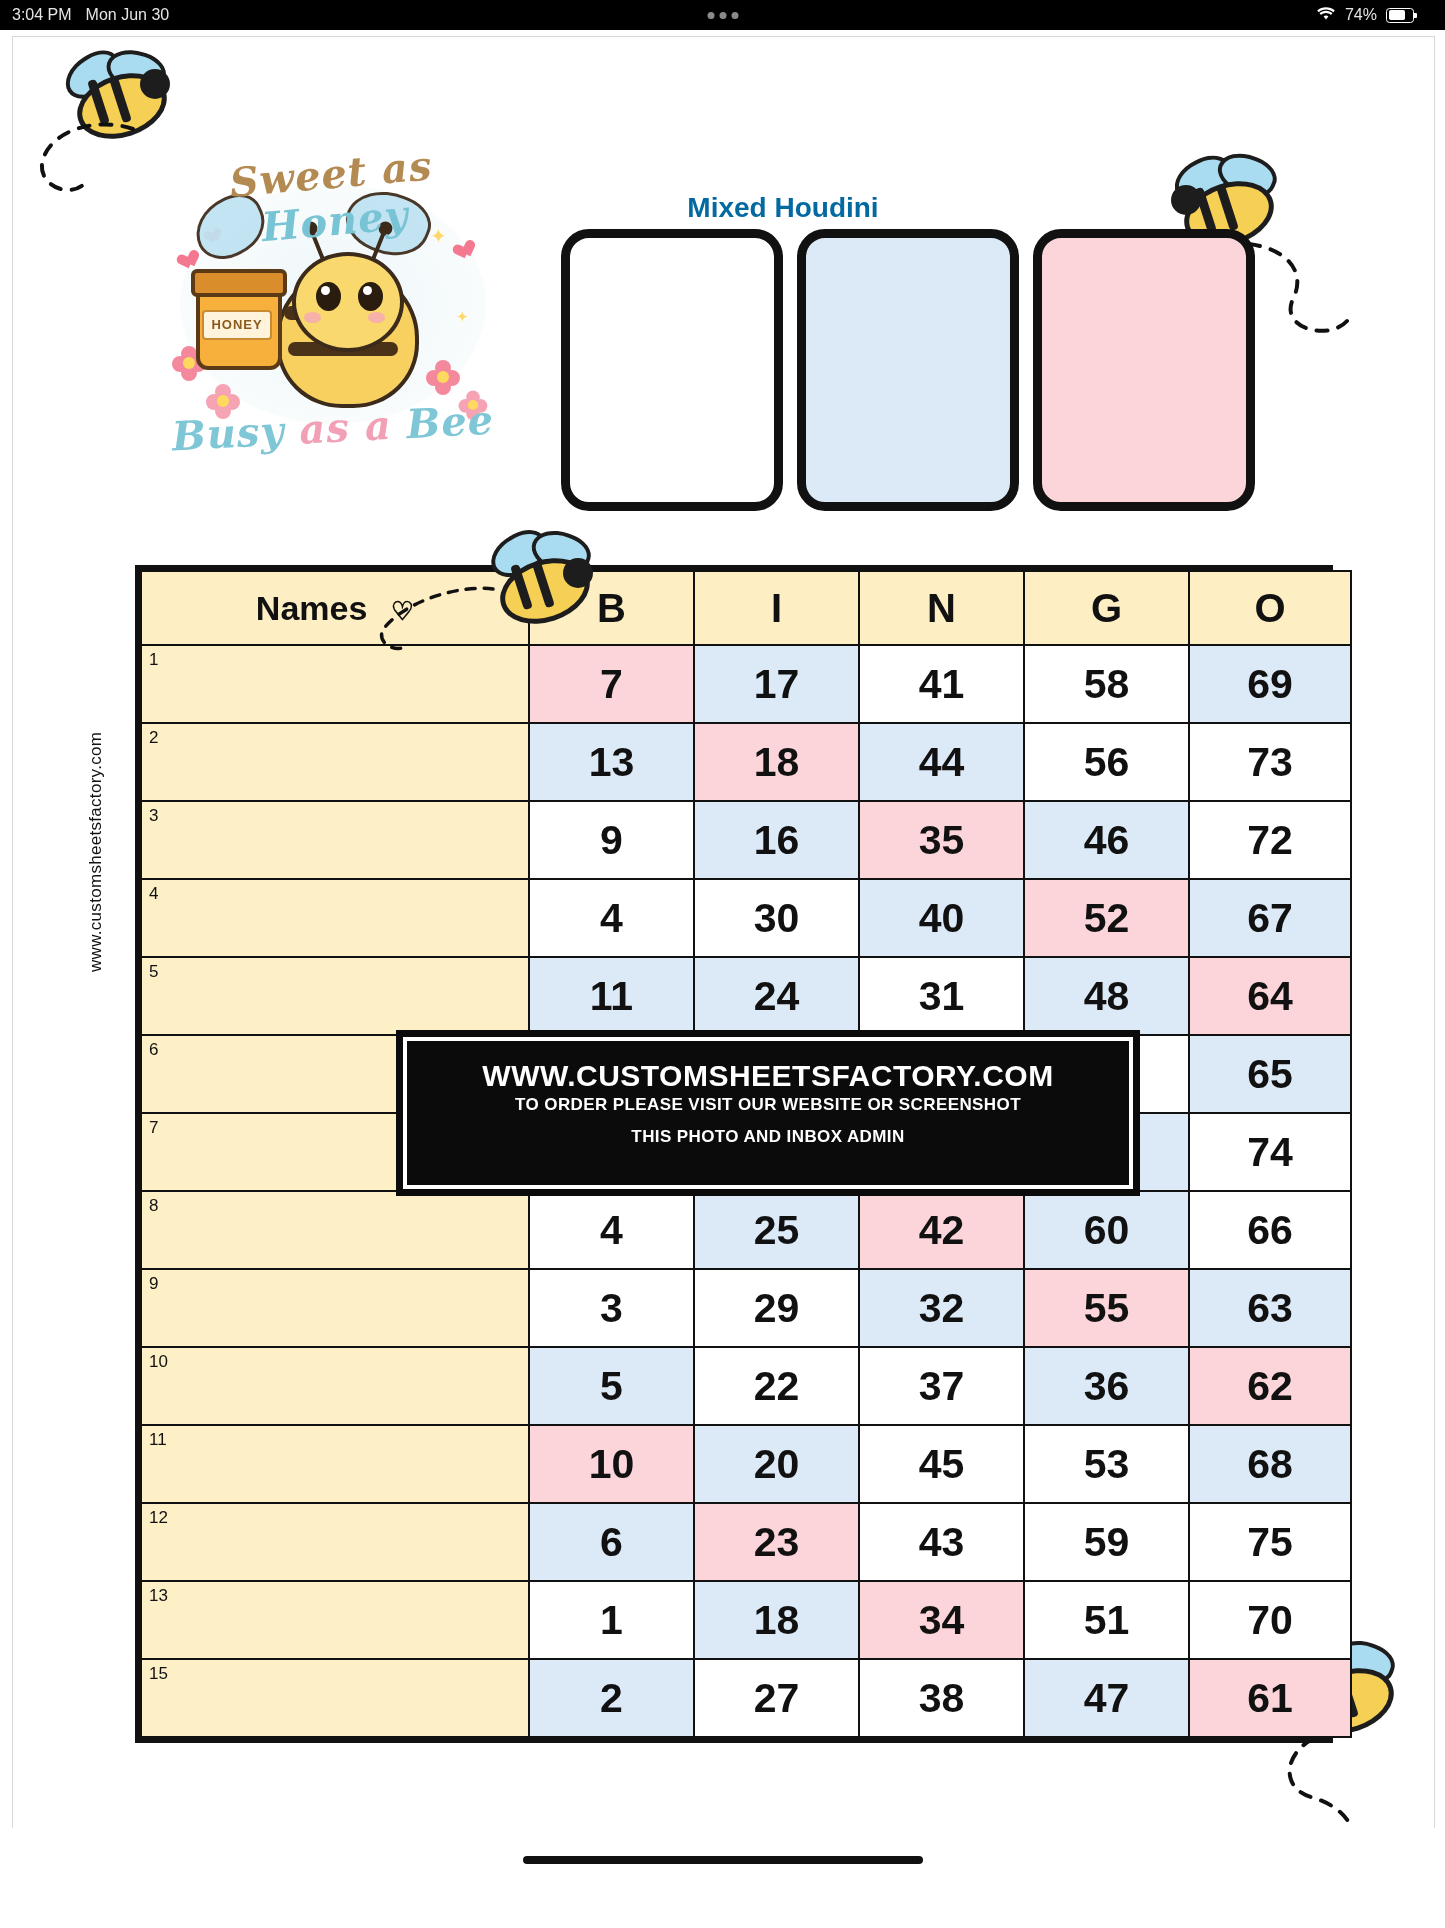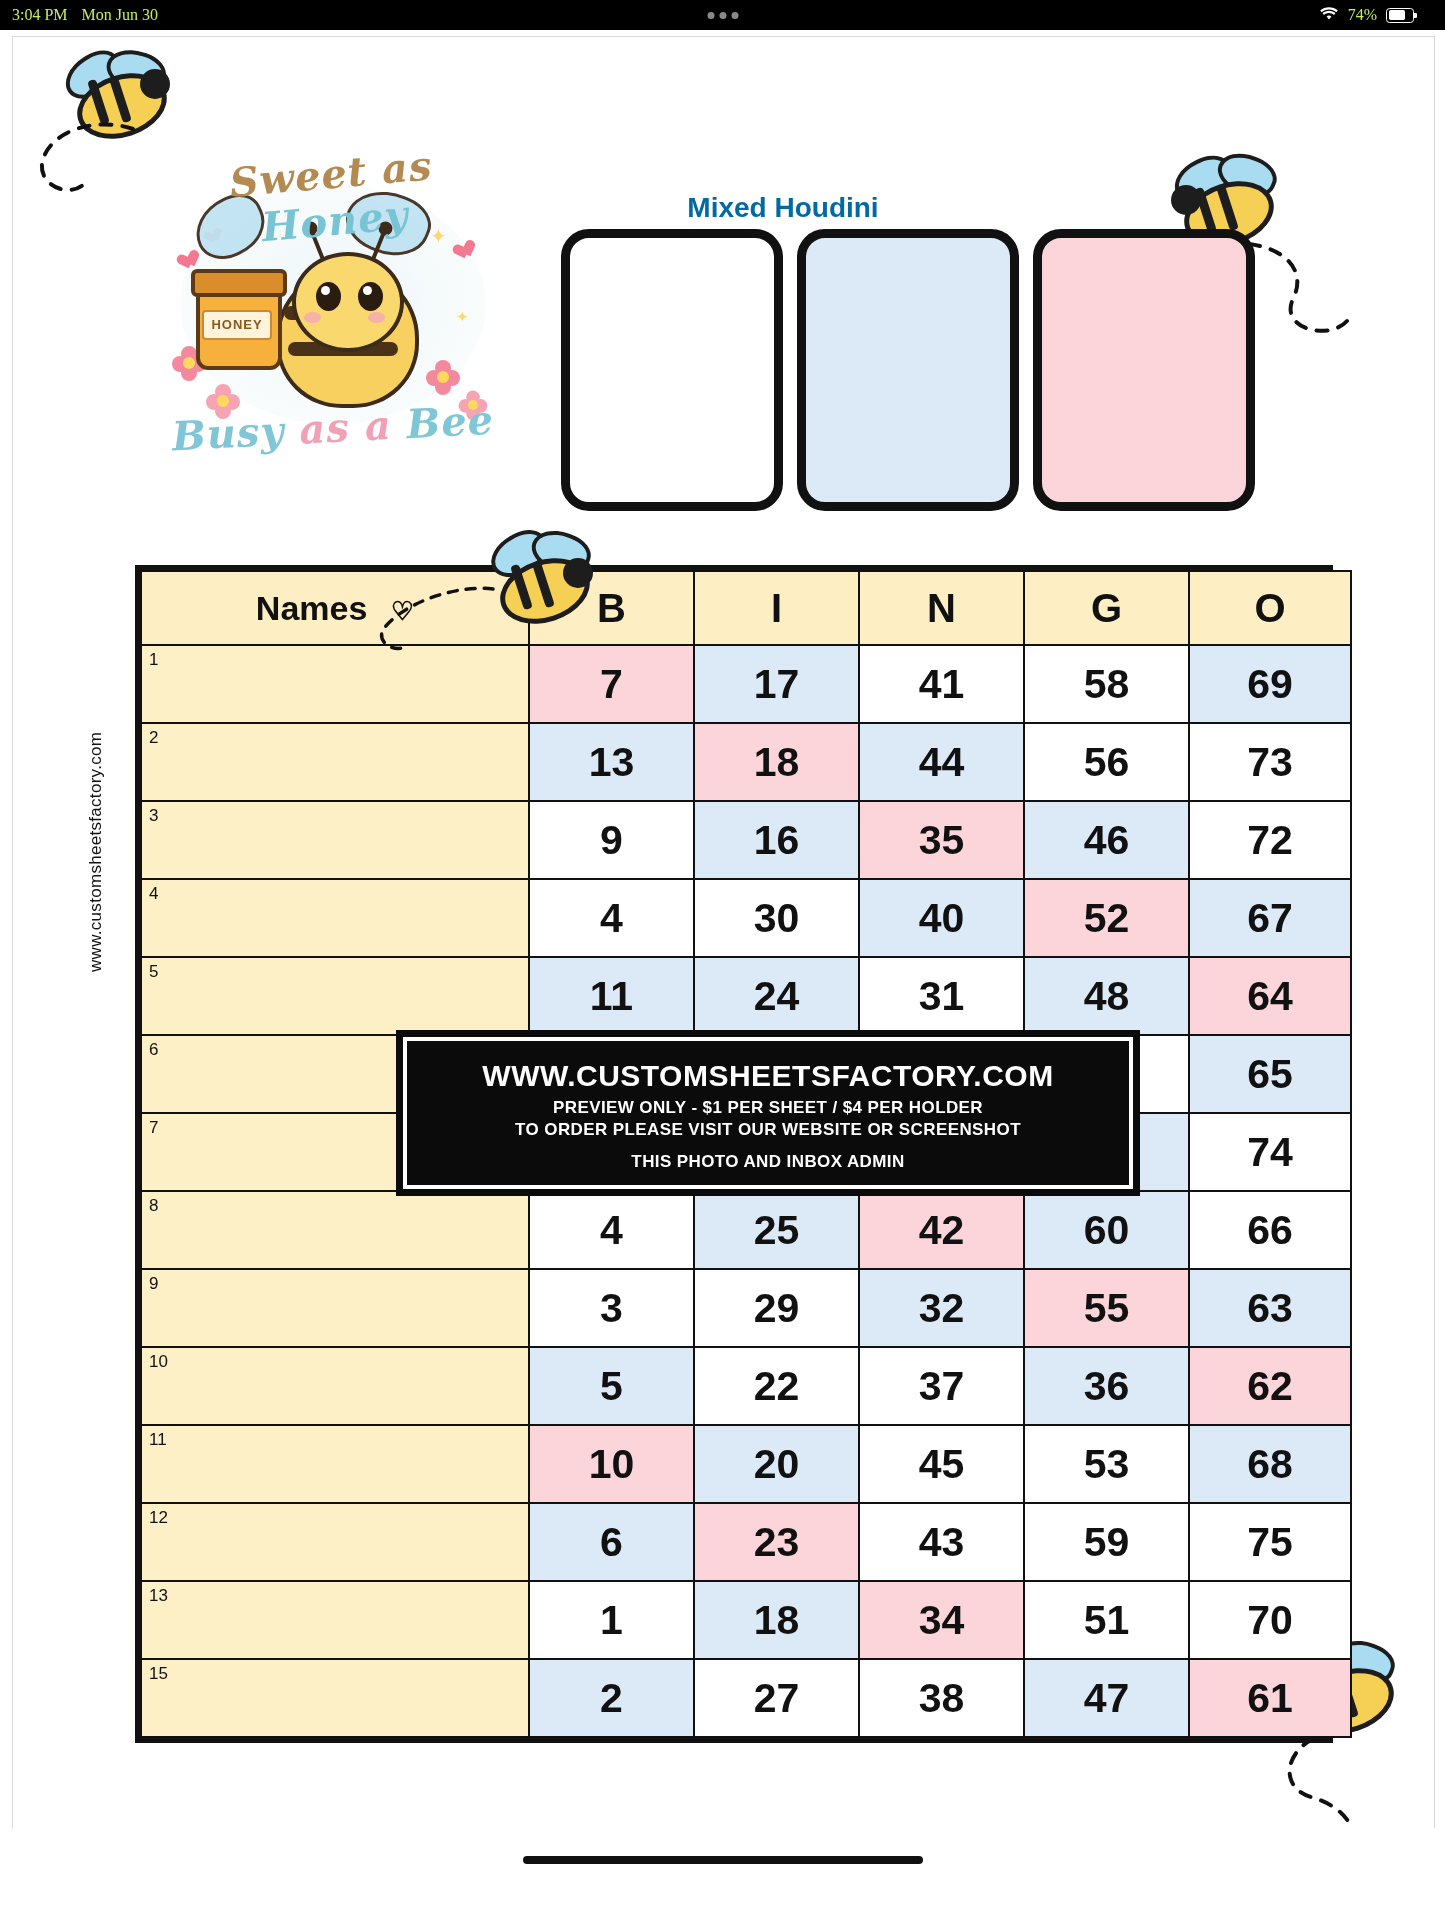--- a/index.html
+++ b/index.html
@@ -16,25 +16,24 @@
     overflow: hidden;
   }
 
   
   .statusbar {
     position: absolute;
     top: 0; left: 0;
     width: 1445px;
     height: 30px;
     background: #000000;
-    color: #bef264;
+    color: #e5e5e5;
     display: flex;
     align-items: center;
     font-size: 16px;
-    font-family: Liberation Serif, serif;
   }
   .sb-left {
     position: absolute;
     left: 12px;
     display: flex;
     align-items: center;
     gap: 14px;
     white-space: nowrap;
   }
   .sb-center {
@@ -782,21 +781,20 @@
         <div class="db-stripe" style="left:58px; top:30px; width:9px; height:46px;"></div>
         <div class="db-head" style="left:82px; top:26px;"></div>
       </div>
       <svg style="position:absolute; left:352px; top:546px;" width="140" height="80">
         <path d="M128 6 C96 2, 44 16, 20 44 C8 58, 30 72, 44 62" stroke="#111" stroke-width="3.5" fill="none" stroke-dasharray="9 9" stroke-linecap="round"></path>
       </svg>
 
 
       <div class="wm">
         <div class="l1">WWW.CUSTOMSHEETSFACTORY.COM</div>
-        <div class="l2">PREVIEW ONLY - $1 PER SHEET / $4 PER HOLDER</div>
         <div class="l3">TO ORDER PLEASE VISIT OUR WEBSITE OR SCREENSHOT</div>
         <div class="l4">THIS PHOTO AND INBOX ADMIN</div>
       </div>
 
     </div>
 
     <div class="home-bar-area">
       <div class="home-bar"></div>
     </div>
   </div>

